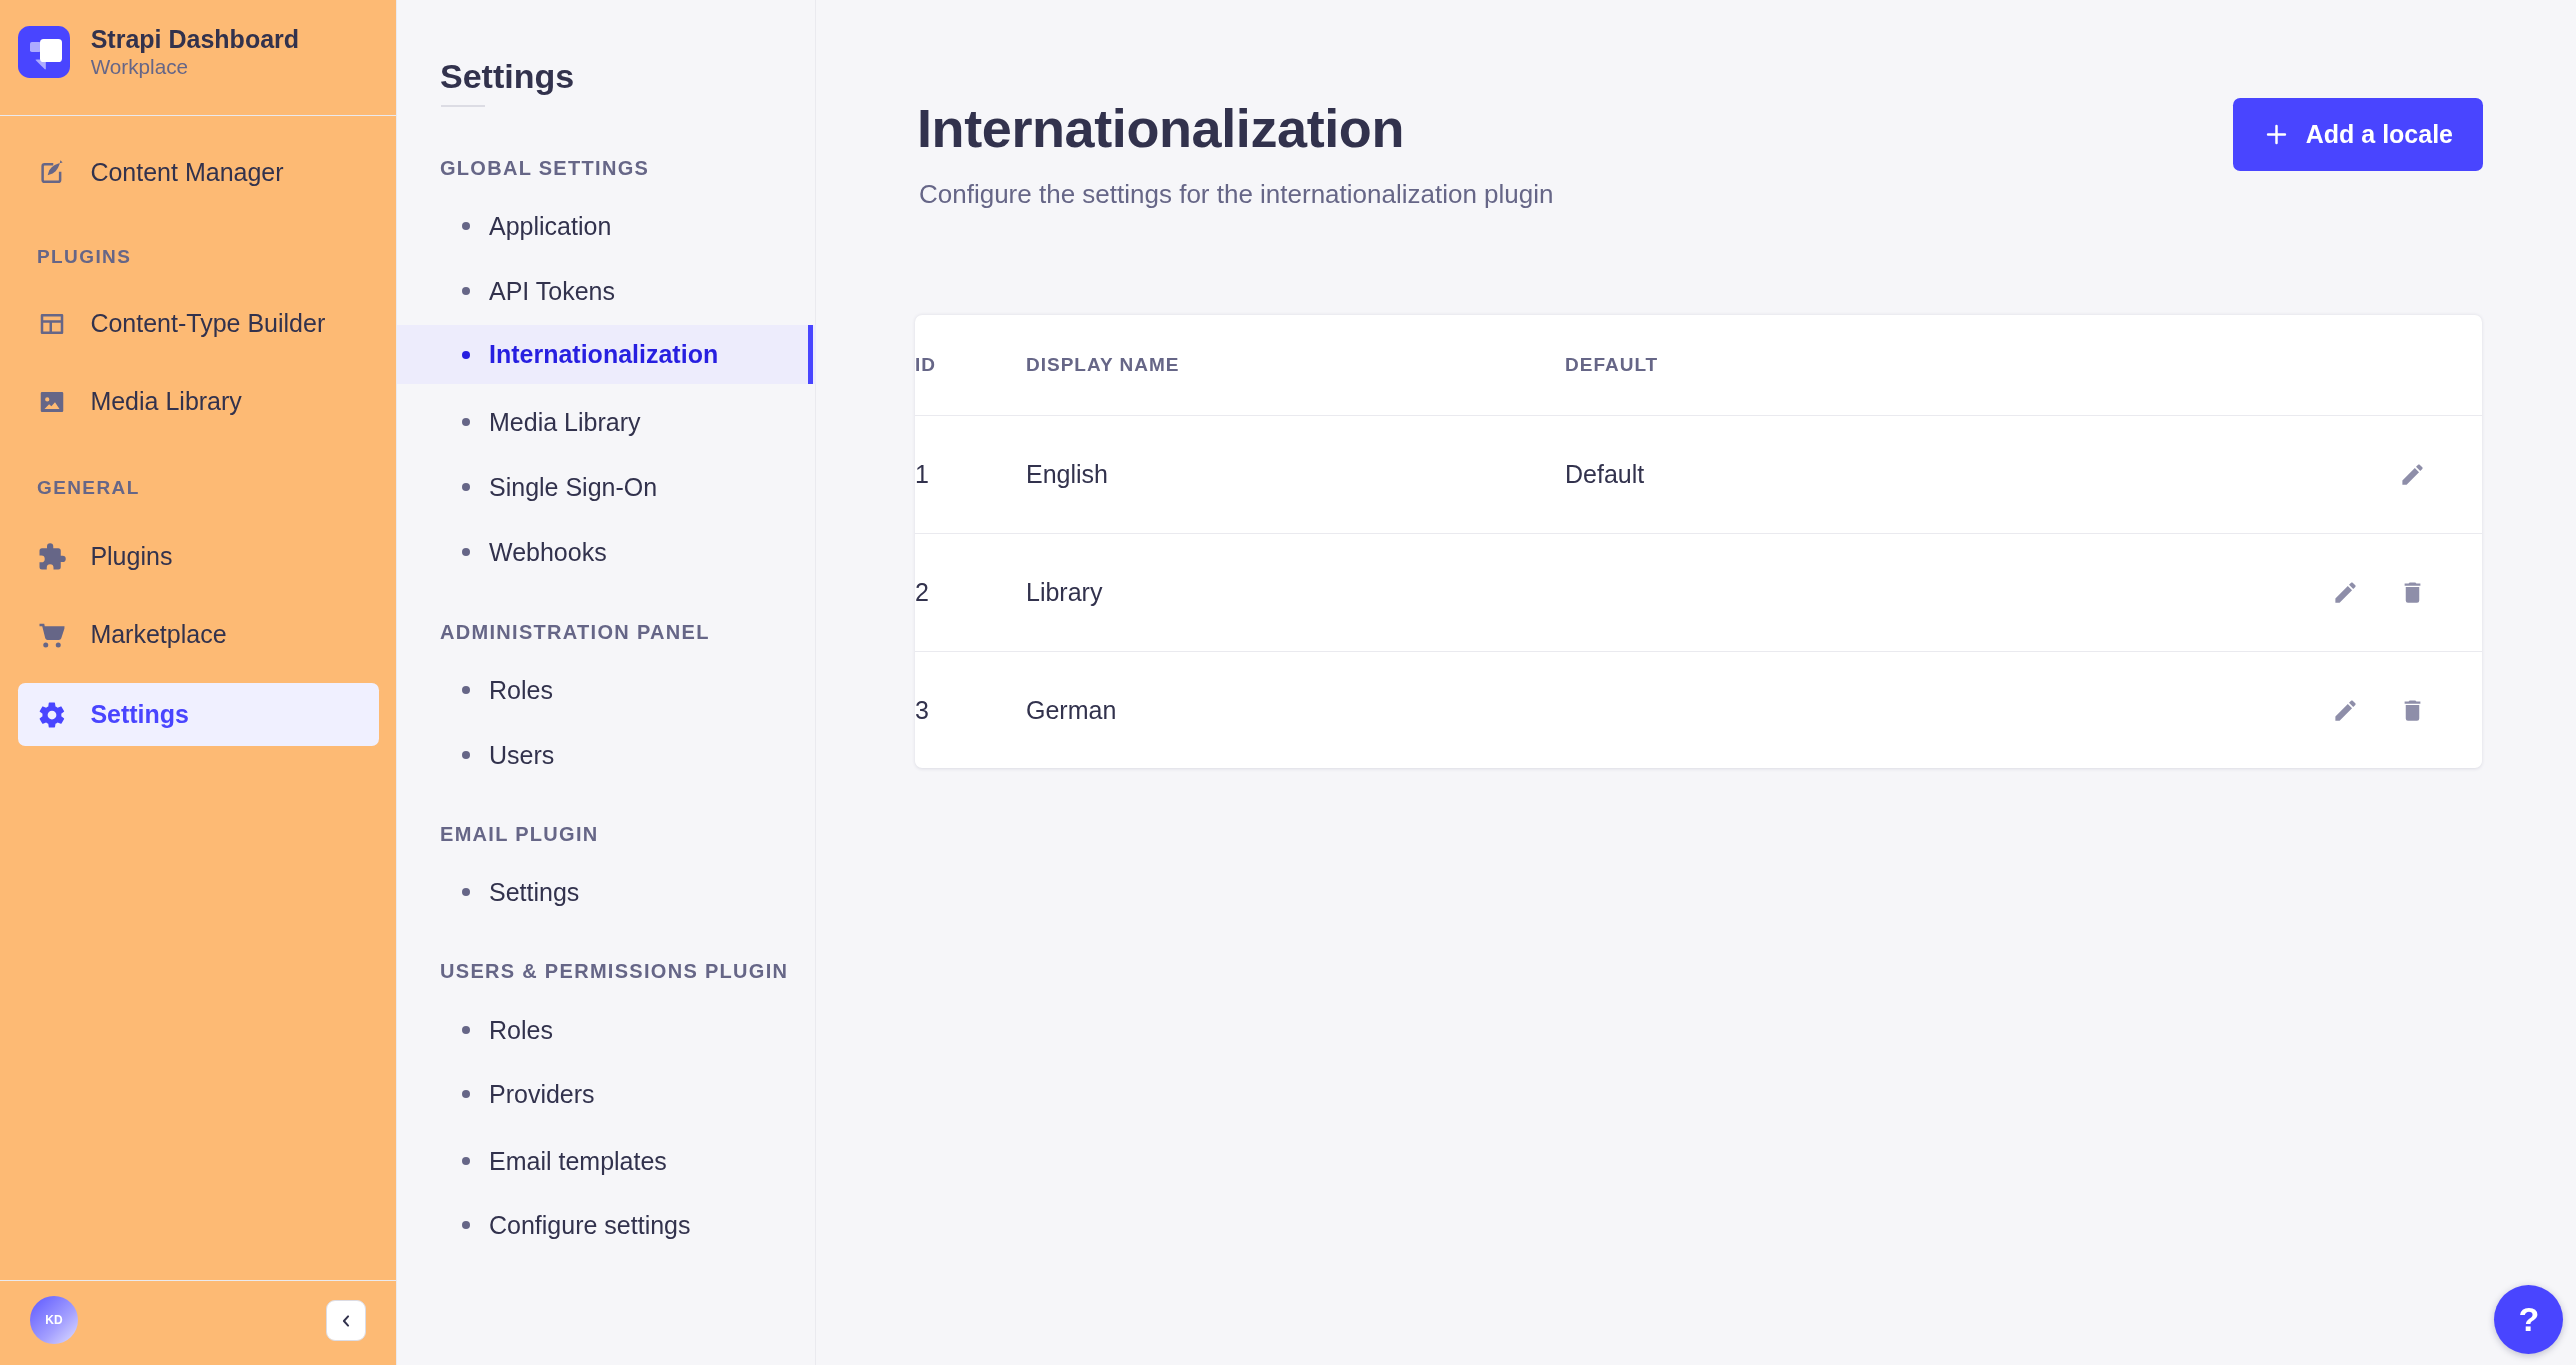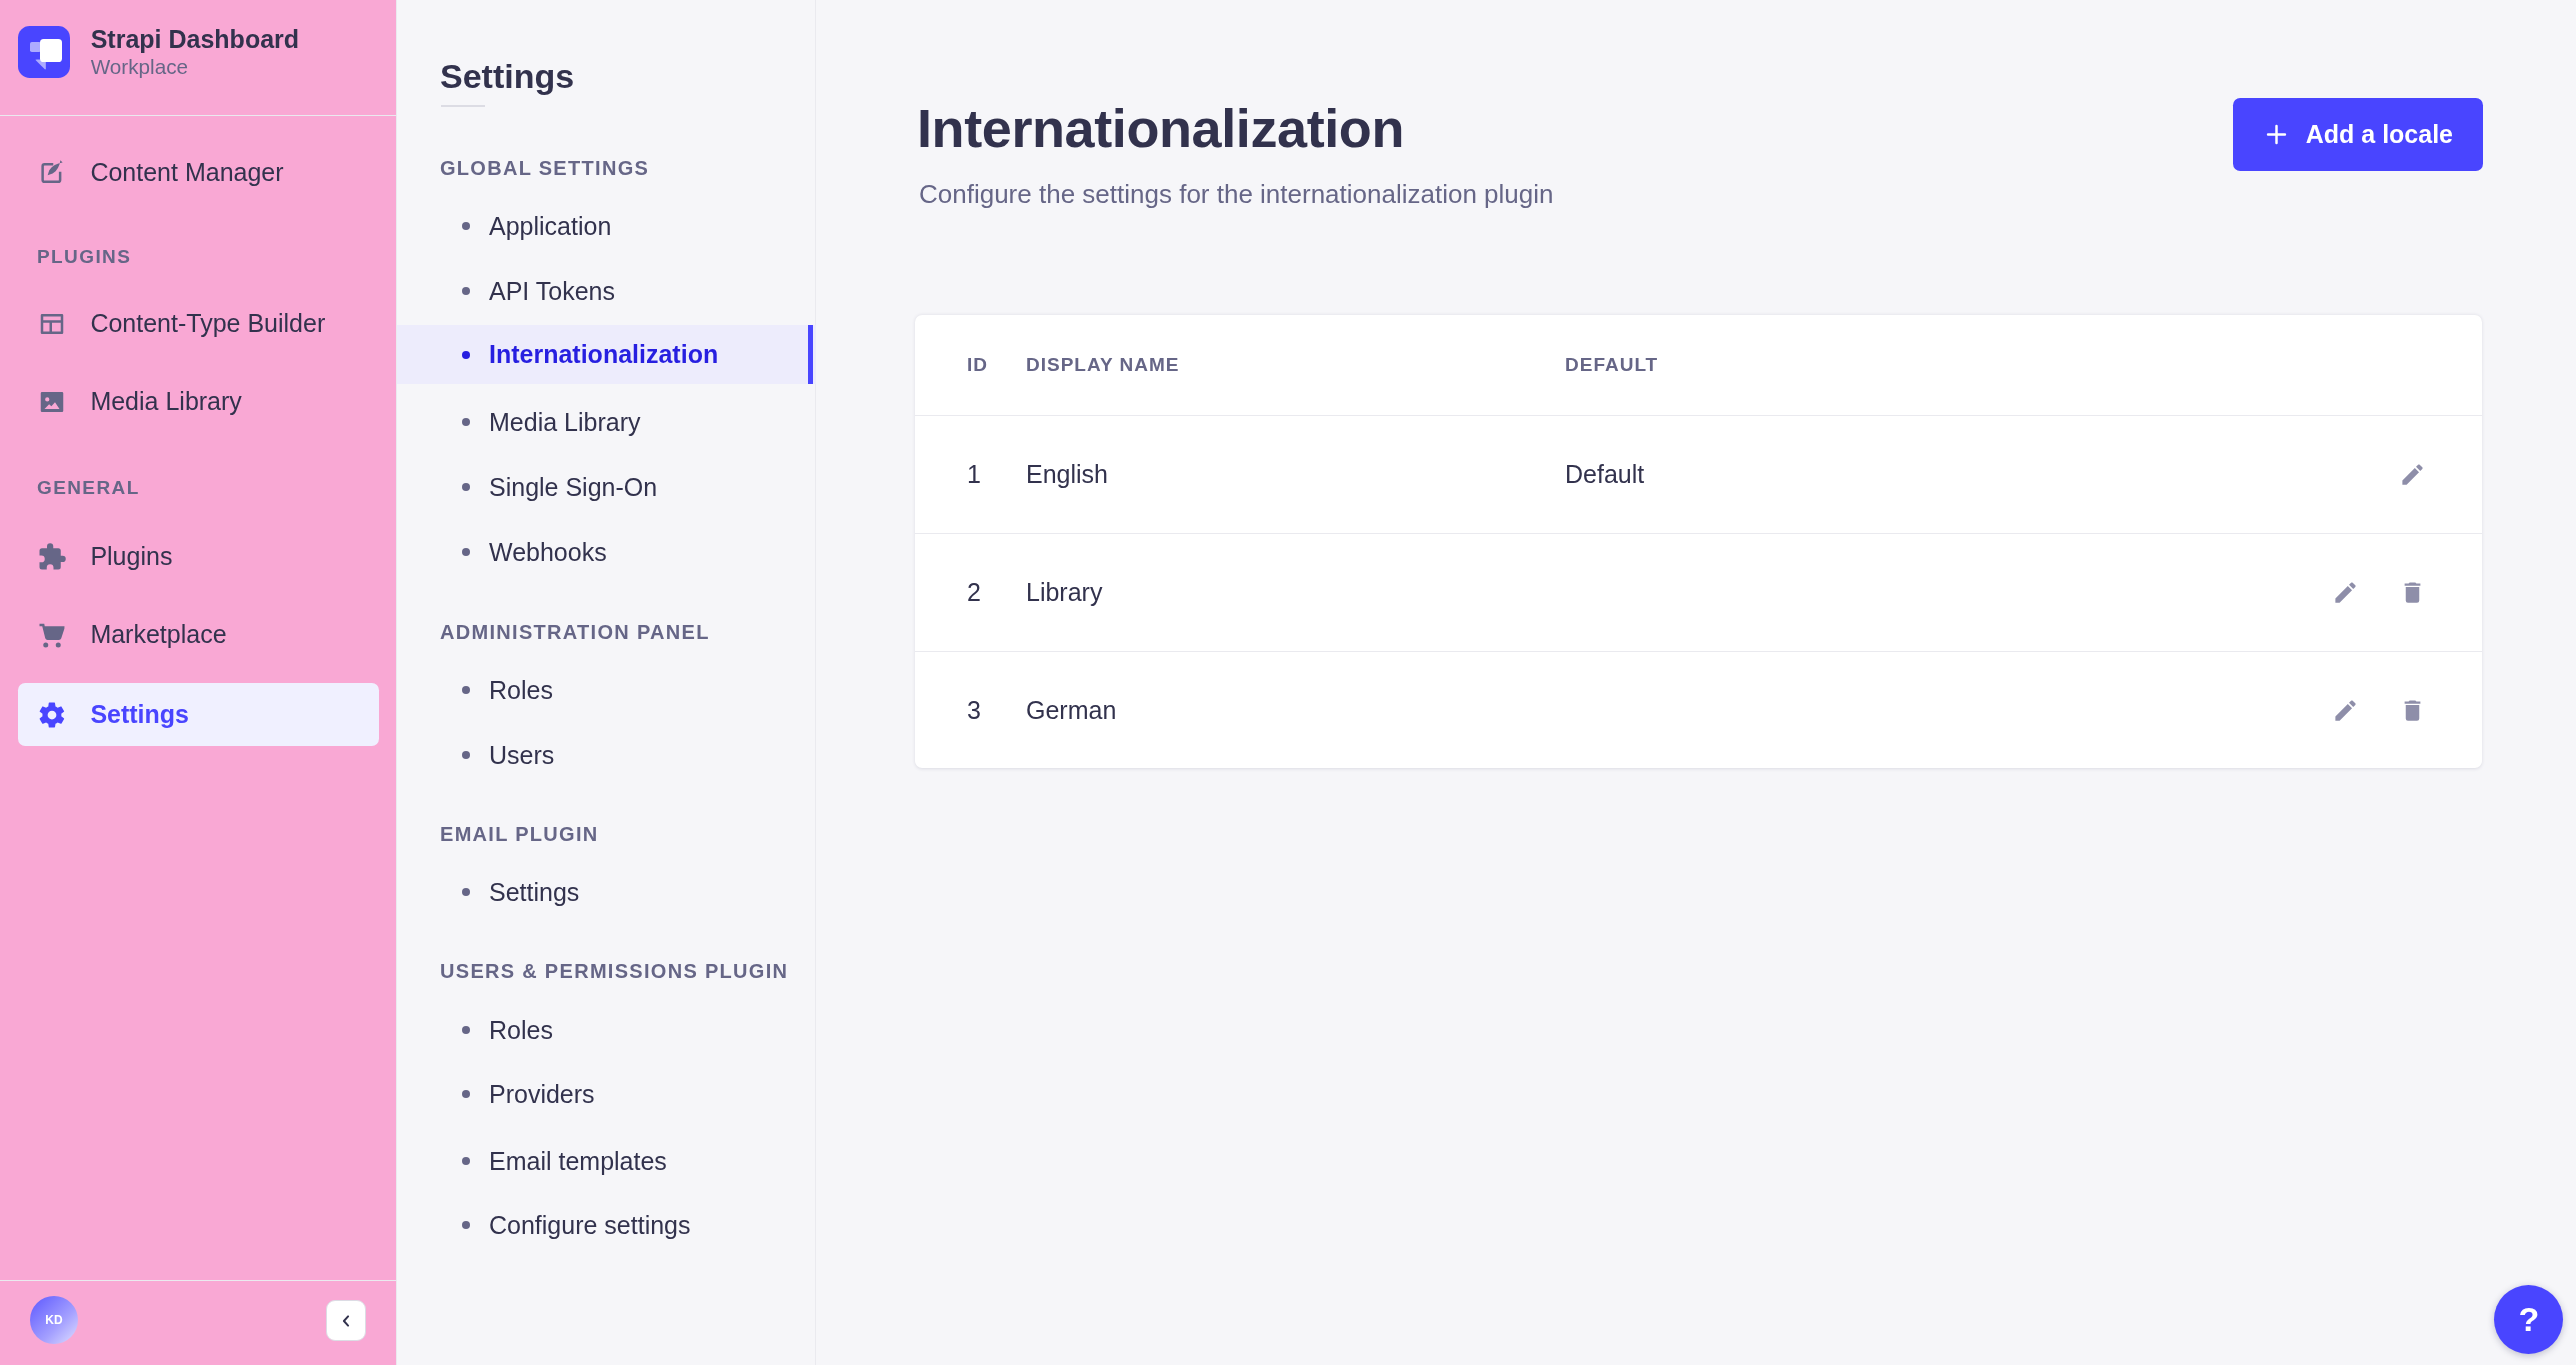--- a/index.html
+++ b/index.html
@@ -8,21 +8,21 @@
     font-family: "Liberation Sans", sans-serif;
     background: #f6f6f9;
     color: #32324d;
     overflow: hidden;
     position: relative;
   }
 
   
   .sidebar {
     position: absolute; left: 0; top: 0; width: 397px; height: 1366px;
-    background: #f9a8d4; border-right: 0.9px solid #eaeaef;
+    background: #fdba74; border-right: 0.9px solid #eaeaef;
   }
   .brand { position: absolute; left: 18px; top: 24px; display: flex; align-items: center; gap: 20.7px; }
   .brand-logo { width: 52px; height: 52px; border-radius: 11.7px; background: #4945ff; position: relative; flex: none; }
   .brand-logo .g-main { position: absolute; left: 21.6px; top: 12.6px; width: 22.5px; height: 22.5px; background: #fff; border-radius: 3.6px; }
   .brand-logo .g-l1 { position: absolute; left: 11.7px; top: 16px; width: 11.7px; height: 10px; background: rgba(255,255,255,0.55); border-radius: 1.8px; }
   .brand-logo .g-l2 { position: absolute; left: 17px; top: 33px; width: 10.8px; height: 10.8px; background: rgba(255,255,255,0.55); clip-path: polygon(0 0, 100% 0, 100% 100%); border-radius: 1.8px; }
   .brand-name { font-size: 25px; font-weight: 700; color: #32324d; line-height: 1.2; }
   .brand-ws { font-size: 20.7px; color: #666687; line-height: 1.3; }
   .sidebar-divider { position: absolute; left: 0; top: 115px; width: 100%; height: 0.9px; background: #eaeaef; }
 
@@ -82,21 +82,21 @@
   }
   .add-btn svg { width: 27px; height: 27px; }
 
   .card {
     position: absolute; left: 98px; top: 315px; width: 1567px; height: 453px;
     background: #ffffff; border-radius: 7.2px;
     box-shadow: 0 0.9px 3.6px rgba(33, 33, 77, 0.12);
   }
   .t-header { display: flex; align-items: center; height: 100px; font-size: 19px; font-weight: 700; color: #666687; letter-spacing: 1px; }
   .t-row { display: flex; align-items: center; height: 118px; border-top: 0.9px solid #eaeaef; font-size: 25px; color: #32324d; }
-  .col-id { width: 111px; padding-left: 52px; flex: none; }
+  .col-id { width: 111px; flex: none; }
   .col-name { width: 539px; flex: none; }
   .col-default { flex: 1; }
   .col-actions { display: flex; align-items: center; justify-content: flex-end; gap: 17px; padding-right: 45px; flex: none; width: 234px; }
   .icon-btn { width: 50px; height: 50px; border: none; background: transparent; display: flex; align-items: center; justify-content: center; cursor: pointer; border-radius: 7.2px; }
   .icon-btn svg { width: 27px; height: 27px; color: #8e8ea9; }
 
   .help-btn {
     position: absolute; right: 12.6px; bottom: 11.7px; width: 69px; height: 69px; border-radius: 50%;
     background: #4945ff; border: none; color: #ffffff; font-size: 34px; font-weight: 700;
     display: flex; align-items: center; justify-content: center; cursor: pointer; font-family: inherit;

